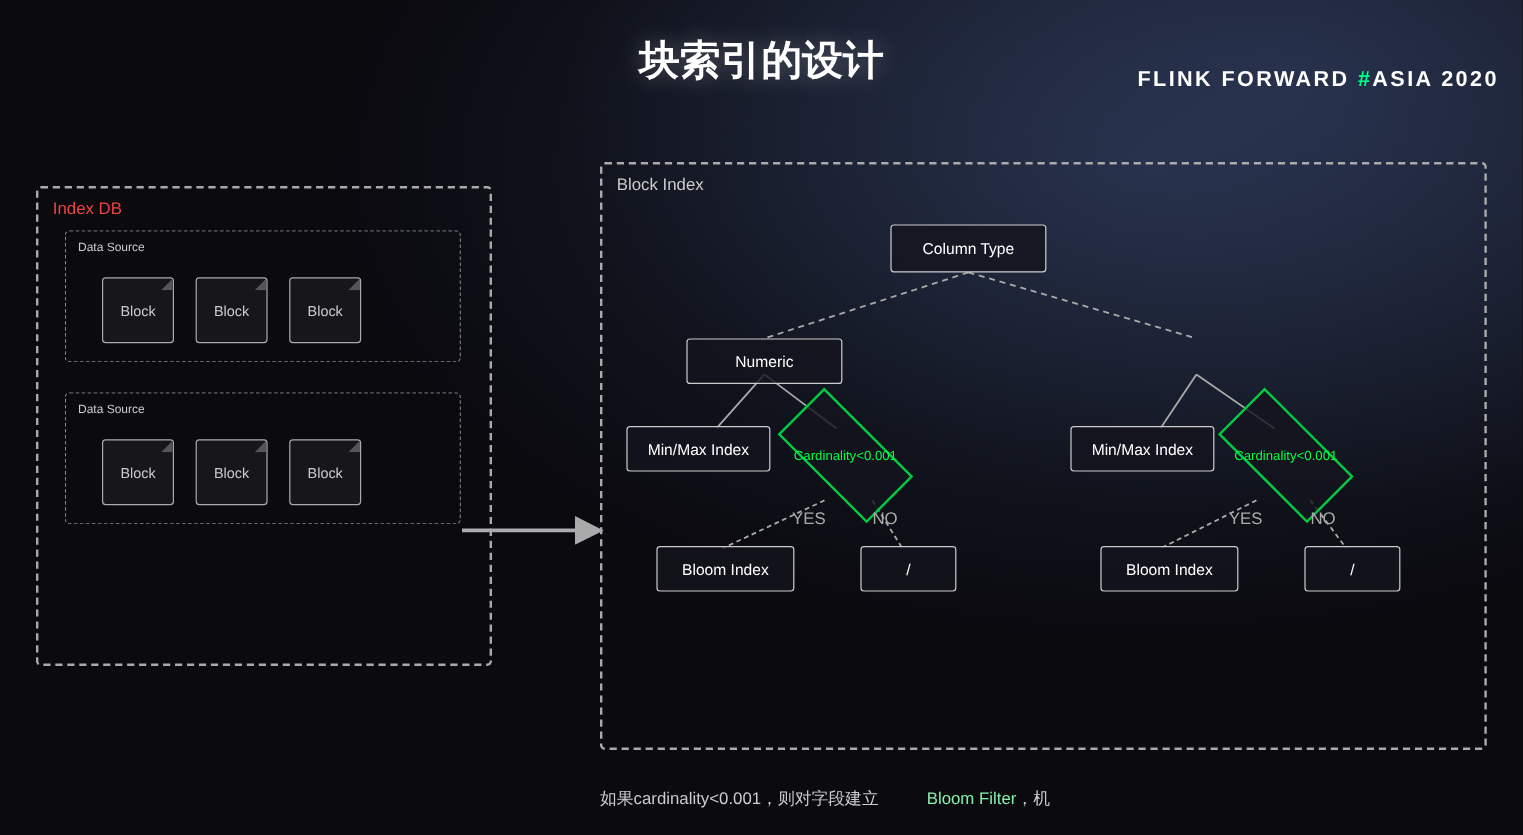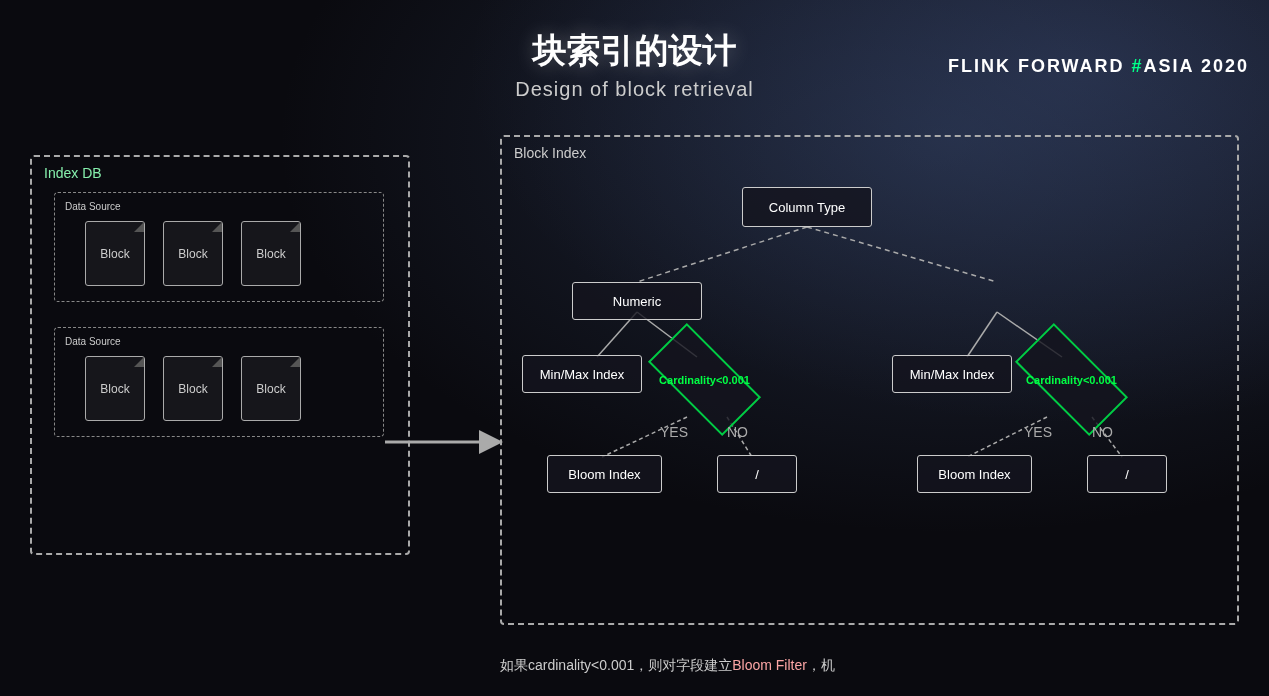--- a/index.html
+++ b/index.html
@@ -74,21 +74,21 @@
       top: 20px;
       width: 380px;
       height: 400px;
       border: 2px dashed #aaaaaa;
       border-radius: 4px;
     }
     .index-db-label {
       position: absolute;
       top: 8px;
       left: 12px;
-      color: #86efac;
+      color: #ef4444;
       font-size: 14px;
     }
 
     
     .data-source-box {
       border: 1.5px dashed #888888;
       border-radius: 4px;
       position: absolute;
       width: 330px;
       left: 22px;
@@ -106,21 +106,21 @@
     
     .blocks-row {
       position: absolute;
       bottom: 15px;
       left: 30px;
       display: flex;
       gap: 18px;
     }
     .block-item {
       width: 60px;
-      height: 65px;
+      height: 55px;
       border: 1.5px solid #aaaaaa;
       border-radius: 3px;
       display: flex;
       align-items: center;
       justify-content: center;
       color: #cccccc;
       font-size: 12px;
       background: rgba(255,255,255,0.05);
       position: relative;
     }
@@ -196,36 +196,37 @@
       background: rgba(20,20,30,0.8);
       border: 2px solid #00cc44;
       transform: rotate(45deg);
       position: absolute;
     }
     .fc-diamond-text {
       position: relative;
       z-index: 2;
       color: #00ff44;
       font-size: 11px;
-      font-weight: bold;
+      font-weight: normal;
       text-align: center;
     }
 
     
     .bottom-text {
       position: absolute;
       bottom: 0;
       left: 470px;
       right: 0;
       color: #cccccc;
       font-size: 14px;
       line-height: 1.6;
     }
     .bottom-text .highlight {
-      color: #fca5a5;
+      color: #86efac;
+      margin-left: 40px;
     }
 
     
     .yn-label {
       position: absolute;
       color: #aaaaaa;
       font-size: 14px;
     }
   </style>
 </head>
@@ -233,21 +234,20 @@
 
 <div class="bg-overlay"></div>
 
 <div class="logo">
   <span>FLINK FORWARD</span>
   <span class="hash">#</span><span>ASIA 2020</span>
 </div>
 
 <div class="title-area">
   <div class="title-zh">块索引的设计</div>
-  <div class="title-en">Design of block retrieval</div>
 </div>
 
 <div class="main-content">
 
   <div class="index-db-box">
     <span class="index-db-label">Index DB</span>
 
     <div class="data-source-box top">
       <span class="data-source-label">Data Source</span>
       <div class="blocks-row">

